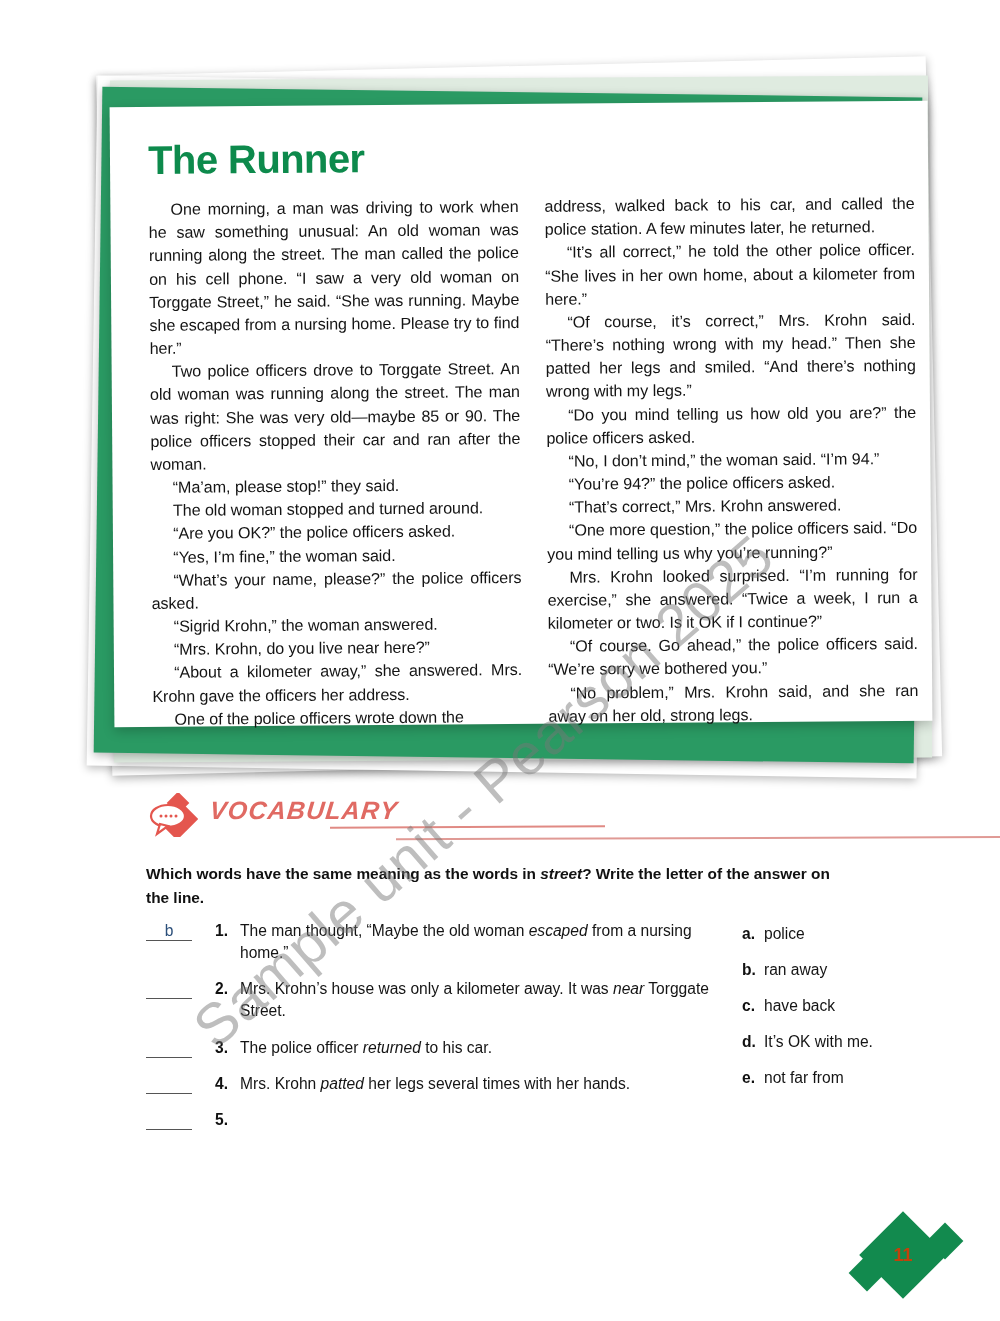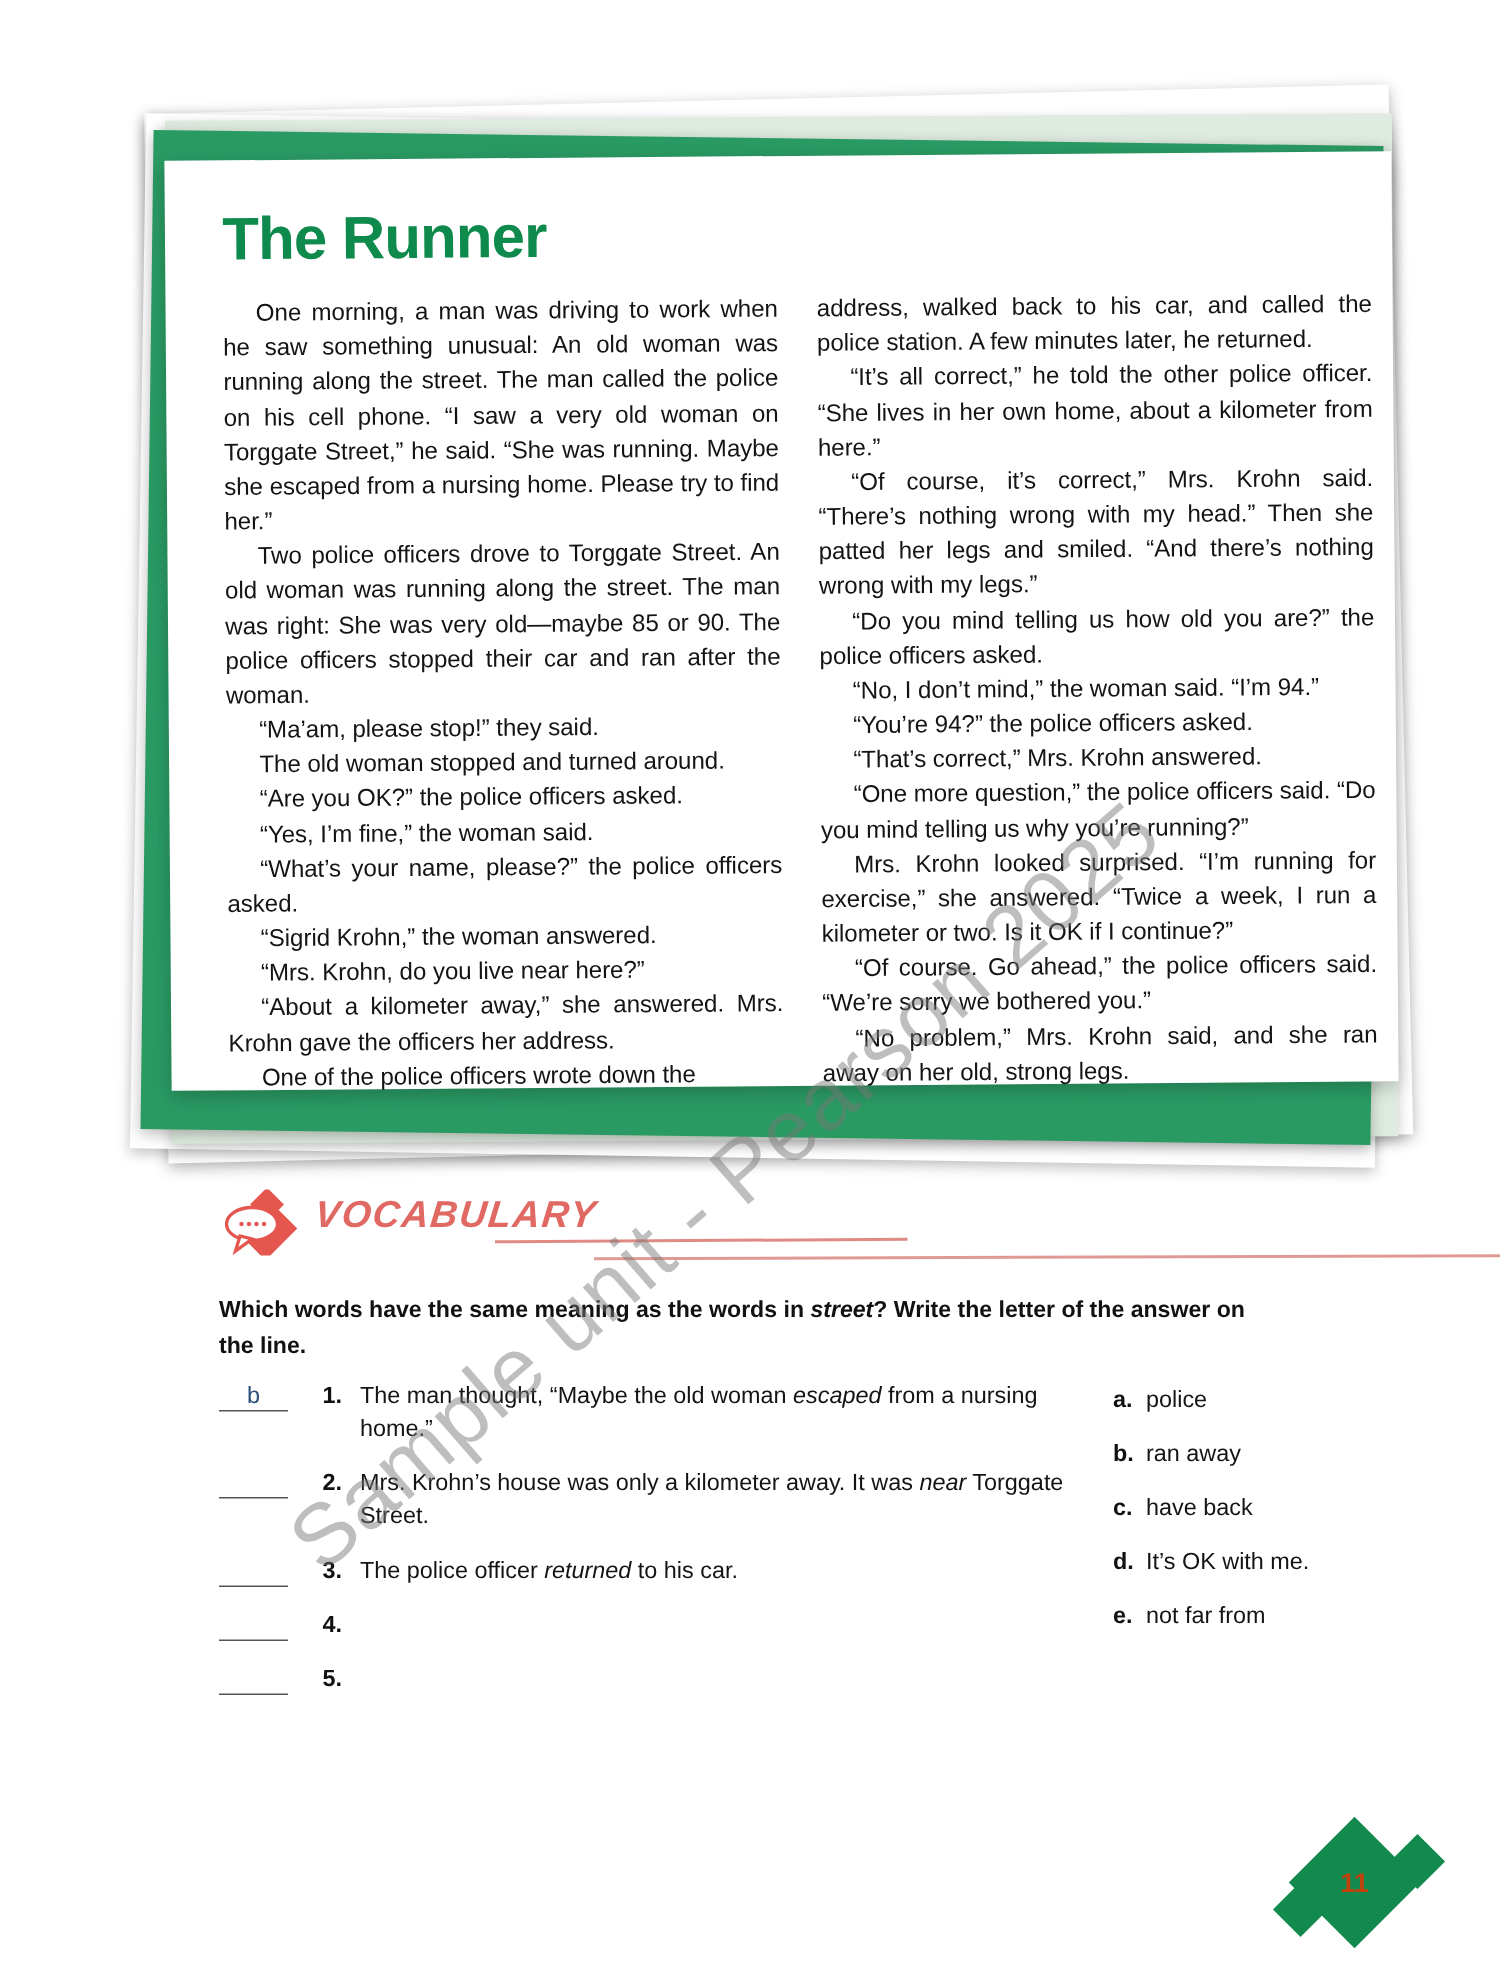--- a/index.html
+++ b/index.html
@@ -331,20 +331,21 @@
 
   <div class="ex-row">
     <div class="ex-blank"></div>
     <div class="ex-num">3.</div>
     <div class="ex-text"><span>The police officer </span><i>returned</i><span> to his car.</span></div>
   </div>
 
   <div class="ex-row">
     <div class="ex-blank"></div>
     <div class="ex-num">4.</div>
+    <div class="ex-text"><span>Mrs. Krohn </span><i>patted</i><span> her legs several times with her hands.</span></div>
   </div>
 
   <div class="ex-row">
     <div class="ex-blank"></div>
     <div class="ex-num">5.</div>
   </div>
 
 </div>
 
 <div class="choices">

